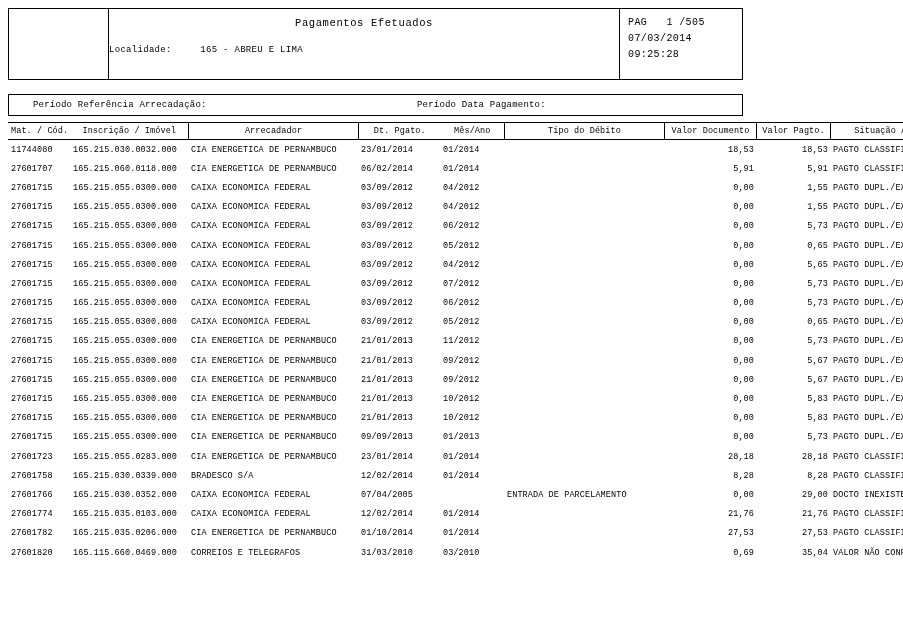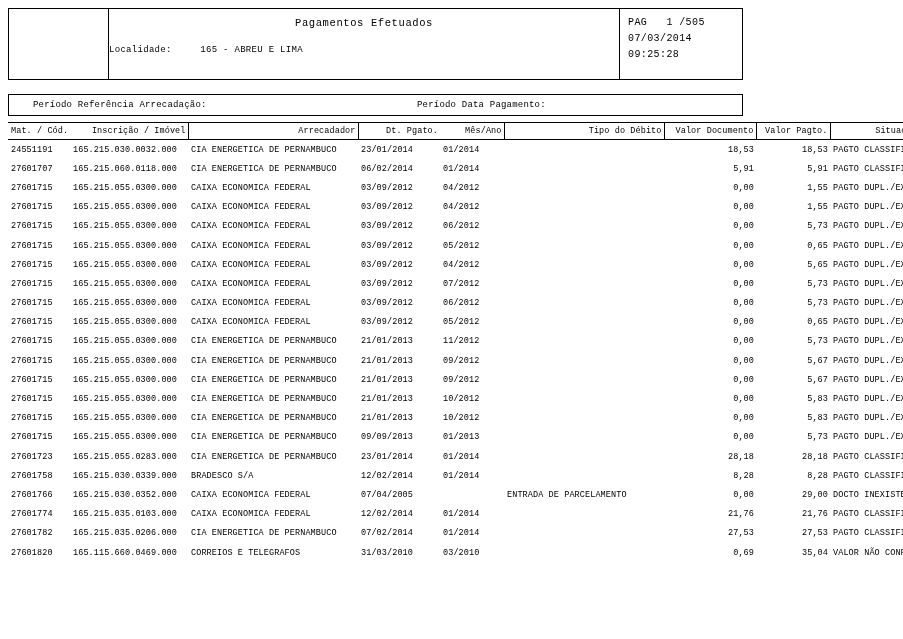--- a/index.html
+++ b/index.html
@@ -99,21 +99,21 @@
   
   table.grid {
     width: 100%;
     border-collapse: collapse;
     margin-top: 6px;
     table-layout: fixed;
   }
   table.grid th {
     font-weight: normal;
     font-size: 8.5px;
-    text-align: right;
+    text-align: center;
     border-top: 1px solid #000;
     border-bottom: 1px solid #000;
     padding: 3px 2px 3px 3px;
     letter-spacing: 0.1px;
     white-space: nowrap;
     overflow: hidden;
   }
   table.grid th.sep {
     border-left: 1px solid #000;
     margin-top: 35px;
@@ -185,21 +185,21 @@
         <th class="sep">Dt. Pgato.</th>
         <th>Mês/Ano</th>
         <th class="sep">Tipo do Débito</th>
         <th class="num sep">Valor Documento</th>
         <th class="num sep">Valor Pagto.</th>
         <th class="sep">Situação Atual</th>
       </tr>
     </thead>
     <tbody id="tbody">
         <tr>
-          <td>24551191</td>
+          <td>11744080</td>
           <td>165.215.030.0032.000</td>
           <td>CIA ENERGETICA DE PERNAMBUCO</td>
           <td>23/01/2014</td>
           <td>01/2014</td>
           <td></td>
           <td class="num">18,53</td>
           <td class="num">18,53</td>
           <td>PAGTO CLASSIFICADO</td>
         </tr>
         <tr>
@@ -408,21 +408,21 @@
           <td>01/2014</td>
           <td></td>
           <td class="num">21,76</td>
           <td class="num">21,76</td>
           <td>PAGTO CLASSIFICADO</td>
         </tr>
         <tr>
           <td>27601782</td>
           <td>165.215.035.0206.000</td>
           <td>CIA ENERGETICA DE PERNAMBUCO</td>
-          <td>07/02/2014</td>
+          <td>01/10/2014</td>
           <td>01/2014</td>
           <td></td>
           <td class="num">27,53</td>
           <td class="num">27,53</td>
           <td>PAGTO CLASSIFICADO</td>
         </tr>
         <tr>
           <td>27601820</td>
           <td>165.115.660.0469.000</td>
           <td>CORREIOS E TELEGRAFOS</td>

